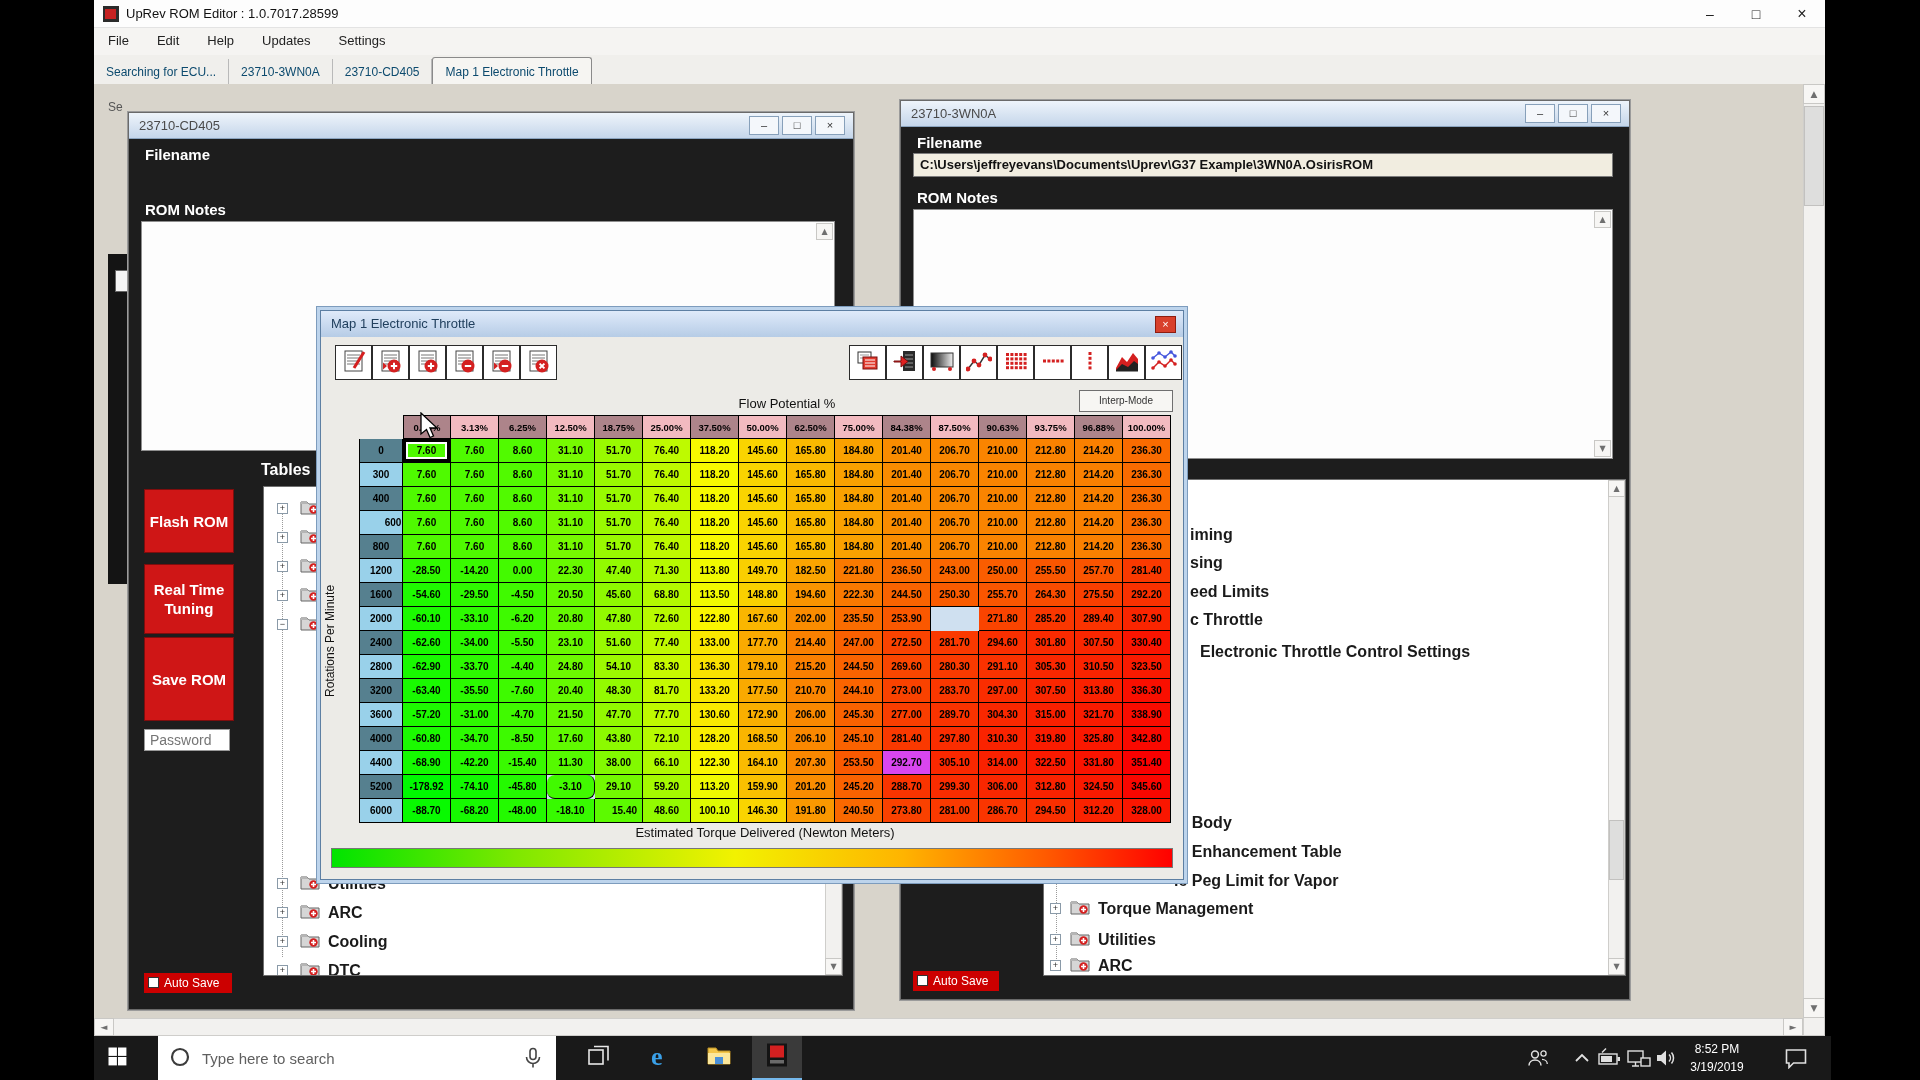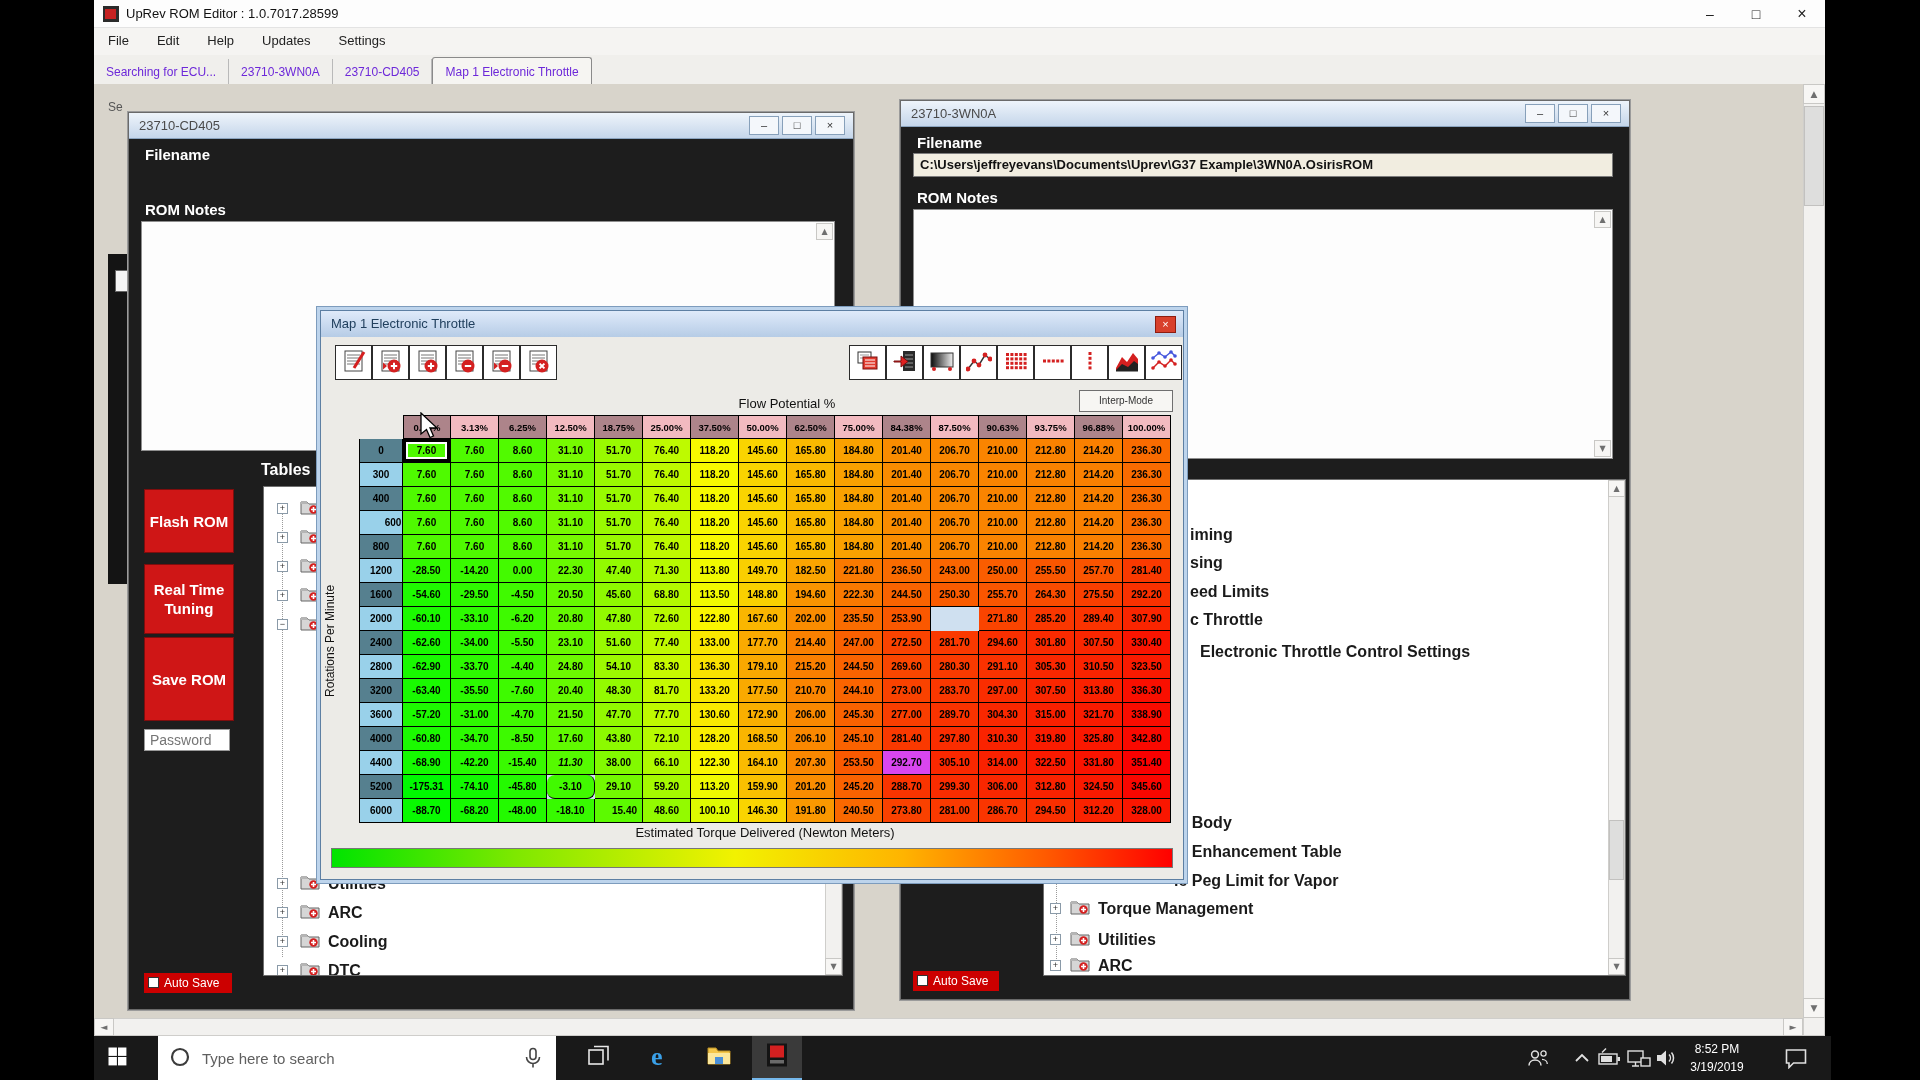--- a/index.html
+++ b/index.html
@@ -15,21 +15,21 @@
   #title-text { position:absolute; left:32px; top:6px; font-size:13px; color:#111; }
   .winctl { position:absolute; top:0; width:46px; height:28px; text-align:center; line-height:28px; color:#222; font-size:14px; }
   #btn-close-main { right:0; } #btn-max-main { right:46px; } #btn-min-main { right:92px; }
 
   
   #menubar { position:absolute; left:0; top:28px; width:100%; height:27px; background:#f5f4f2; }
   .menu-item { display:inline-block; padding:5px 14px; font-size:13px; color:#222; }
 
   
   #tabstrip { position:absolute; left:0; top:55px; width:100%; height:29px; background:#f0efec; }
-  .tab { display:inline-block; padding:6px 12px 5px 12px; font-size:12px; color:#6d28d9; border-right:1px solid #b9b9b9; margin-top:4px; }
+  .tab { display:inline-block; padding:6px 12px 5px 12px; font-size:12px; color:#0c4a6e; border-right:1px solid #b9b9b9; margin-top:4px; }
   .tab.selected { background:#f6f5f2; border:1px solid #8a8a8a; border-bottom:none; border-radius:3px 3px 0 0; margin-top:2px; padding-top:7px; }
 
   
   #mdi { position:absolute; left:0; top:84px; width:1731px; height:952px; background:#d8d4cb; overflow:hidden; }
 
   
   .sb-track { position:absolute; background:#f2f1ef; border:1px solid #cfcecb; }
   .sb-btn { position:absolute; background:#f7f6f4; border:1px solid #c9c8c5; color:#6f6f6f; text-align:center; font-family:"DejaVu Sans",sans-serif; }
   .sb-thumb { position:absolute; background:#dededd; border:1px solid #c2c1bf; }
 
@@ -558,35 +558,35 @@
             <div class="cell " style="background: rgb(250, 57, 0);">281.40</div>
             <div class="cell " style="background: rgb(250, 45, 0);">297.80</div>
             <div class="cell " style="background: rgb(250, 35, 0);">310.30</div>
             <div class="cell " style="background: rgb(250, 28, 0);">319.80</div>
             <div class="cell " style="background: rgb(250, 24, 0);">325.80</div>
             <div class="cell " style="background: rgb(250, 9, 0);">342.80</div>
             <div class="cell bl" style="background: rgb(153, 209, 234);">4400</div>
             <div class="cell " style="background: rgb(21, 250, 0);">-68.90</div>
             <div class="cell " style="background: rgb(39, 250, 0);">-42.20</div>
             <div class="cell " style="background: rgb(57, 250, 0);">-15.40</div>
-            <div class="cell " style="background: rgb(85, 250, 0); font-style: italic;">11.30</div>
+            <div class="cell " style="background: rgb(85, 250, 0);">11.30</div>
             <div class="cell " style="background: rgb(130, 250, 0);">38.00</div>
             <div class="cell " style="background: rgb(175, 250, 0);">66.10</div>
             <div class="cell " style="background: rgb(250, 247, 0);">122.30</div>
             <div class="cell " style="background: rgb(250, 187, 0);">164.10</div>
             <div class="cell " style="background: rgb(250, 135, 0);">207.30</div>
             <div class="cell " style="background: rgb(250, 89, 0);">253.50</div>
             <div class="cell " style="background: #d946ef;">292.70</div>
             <div class="cell " style="background: rgb(250, 40, 0);">305.10</div>
             <div class="cell " style="background: rgb(250, 33, 0);">314.00</div>
             <div class="cell " style="background: rgb(250, 26, 0);">322.50</div>
             <div class="cell " style="background: rgb(250, 19, 0);">331.80</div>
             <div class="cell " style="background: rgb(250, 0, 0);">351.40</div>
             <div class="cell bl" style="background: rgb(86, 128, 143);">5200</div>
-            <div class="cell " style="background: rgb(0, 250, 0);">-175.31</div>
+            <div class="cell " style="background: rgb(0, 250, 0);">-178.92</div>
             <div class="cell " style="background: rgb(18, 250, 0);">-74.10</div>
             <div class="cell " style="background: rgb(36, 250, 0);">-45.80</div>
             <div class="cell " style="background: rgb(65, 250, 0); border-radius: 8px;">-3.10</div>
             <div class="cell " style="background: rgb(115, 250, 0);">29.10</div>
             <div class="cell " style="background: rgb(165, 250, 0);">59.20</div>
             <div class="cell " style="background: rgb(240, 250, 0);">113.20</div>
             <div class="cell " style="background: rgb(250, 192, 0);">159.90</div>
             <div class="cell " style="background: rgb(250, 140, 0);">201.20</div>
             <div class="cell " style="background: rgb(250, 98, 0);">245.20</div>
             <div class="cell " style="background: rgb(250, 52, 0);">288.70</div>

